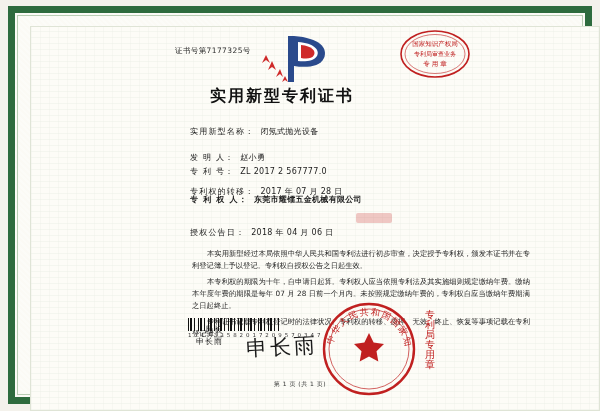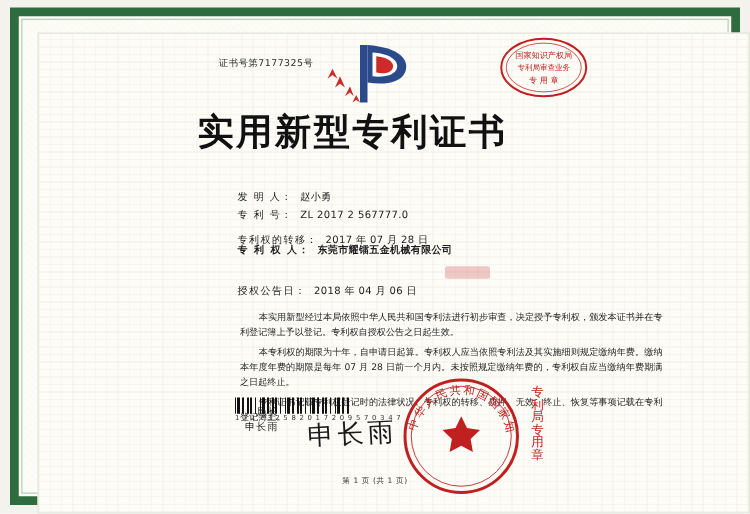--- a/index.html
+++ b/index.html
@@ -99,21 +99,21 @@
   }
 
   
   #main-title {
     position: absolute;
     left: 0;
     top: 86px;
     width: 564px;
     text-align: center;
     font-family: "DejaVu Serif", "Liberation Serif", serif;
-    font-size: 29px;
+    font-size: 16px;
     font-weight: bold;
     color: #111111;
     letter-spacing: 2px;
   }
 
   
   .field {
     position: absolute;
     left: 190px;
     font-size: 8px;
@@ -273,20 +273,23 @@
       <ellipse cx="37" cy="26" rx="34" ry="23" fill="none" stroke="#c02020" stroke-width="1.6"></ellipse>
       <ellipse cx="37" cy="26" rx="30" ry="19.5" fill="none" stroke="#c02020" stroke-width="0.6"></ellipse>
       <text x="37" y="18" font-size="6.5" fill="#c02020" text-anchor="middle" font-family="DejaVu Sans, sans-serif">国家知识产权局</text>
       <text x="37" y="28" font-size="6" fill="#c02020" text-anchor="middle" font-family="DejaVu Sans, sans-serif">专利局审查业务</text>
       <text x="37" y="38" font-size="6.5" fill="#c02020" text-anchor="middle" font-family="DejaVu Sans, sans-serif">专 用 章</text>
     </svg>
   </div>
 
   <div id="main-title">实用新型专利证书</div>
 
+  <div class="field" id="f-name">
+    <span class="lbl">实用新型名称：</span><span class="val">闭氖式抛光设备</span>
+  </div>
   <div class="field" id="f-invent">
     <span class="lbl">发 明 人：</span><span class="val">赵小勇</span>
   </div>
   <div class="field" id="f-patno">
     <span class="lbl">专 利 号：</span><span class="val">ZL 2017 2 567777.0</span>
   </div>
   <div class="field" id="f-appdate">
     <span class="lbl">专利权的转移：</span><span class="val">2017 年 07 月 28 日</span>
   </div>
   <div class="field" id="f-owner">

